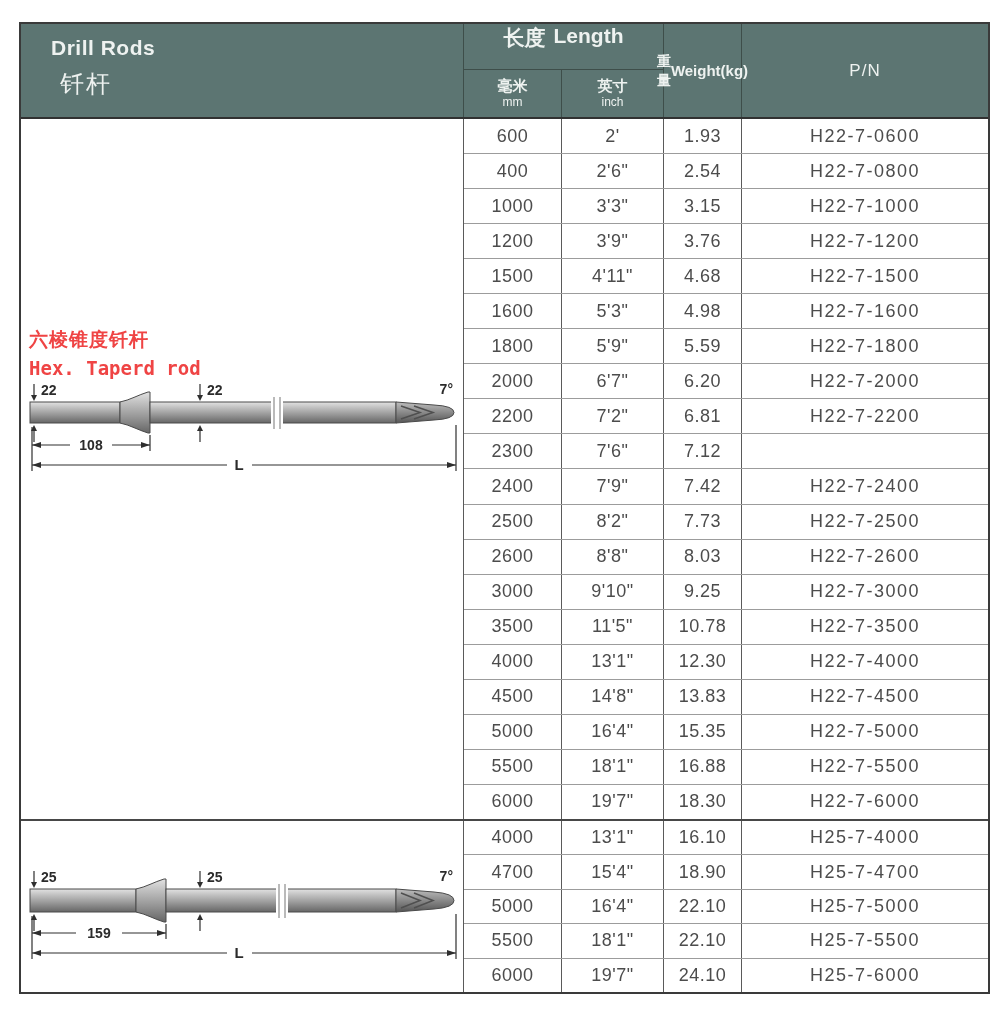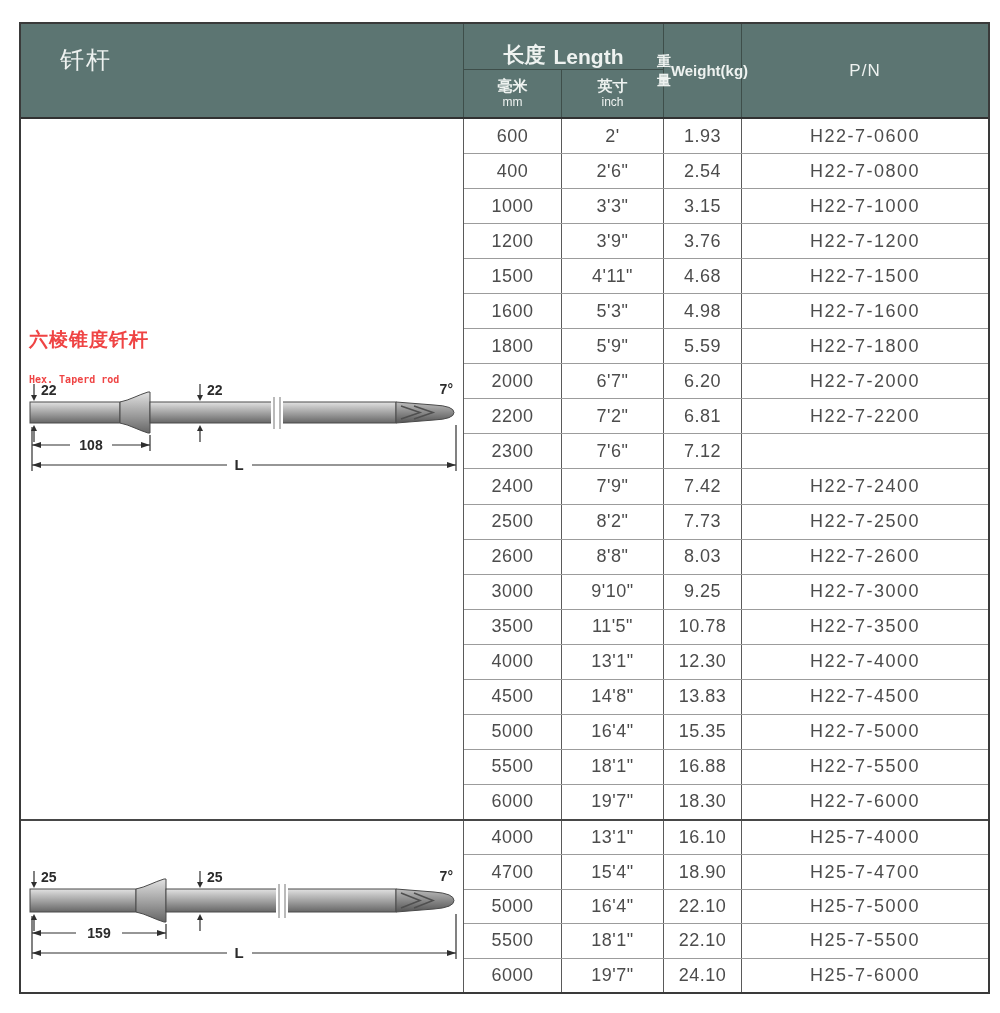--- a/index.html
+++ b/index.html
@@ -24,21 +24,21 @@
   }
   .th-left {
     width:443px; flex:0 0 443px;
     border-right:1px solid #3e4e4a;
     padding:12px 0 0 30px;
   }
   .th-left .en { font-size:21px; font-weight:600; letter-spacing:0.5px; }
   .th-left .zh { font-size:24px; margin:8px 0 0 9px; letter-spacing:2px; }
   .th-length { width:200px; flex:0 0 200px; display:flex; flex-direction:column; border-right:1px solid #3e4e4a; }
   .th-length-top {
-    height:46px; flex:0 0 46px; display:flex; align-items:flex-end; justify-content:center;
+    height:46px; flex:0 0 46px; display:flex; align-items:flex-start; justify-content:center;
     gap:8px; border-bottom:1px solid #3e4e4a; font-size:21px; font-weight:600;
   }
   .th-length-bottom { flex:1; display:flex; }
   .th-sub { display:flex; flex-direction:column; align-items:center; justify-content:center; line-height:1.25; }
   .th-sub .zh { font-size:15px; font-weight:700; }
   .th-sub .en { font-size:12px; }
   .th-mm { width:98px; flex:0 0 98px; border-right:1px solid #3e4e4a; }
   .th-inch { flex:1; }
   .th-weight {
     width:78px; flex:0 0 78px; border-right:1px solid #3e4e4a;
@@ -50,21 +50,21 @@
   
   .section { display:flex; }
   .section-h22 { flex:0 0 700px; height:700px; }
   .section-h25 { flex:1; border-top:2px solid #474747; }
   .left-cell {
     width:443px; flex:0 0 443px; position:relative;
     border-right:1px solid #5a5a5a; background:#fff;
   }
   .product-label { position:absolute; left:8px; top:208px; color:#ef4444; }
   .product-label .zh { font-size:19px; font-weight:700; letter-spacing:1px; }
-  .product-label .en { font-family:"DejaVu Sans Mono", monospace; font-size:10px; font-weight:700; margin-top:21px; }
+  .product-label .en { font-family:"DejaVu Sans Mono", monospace; font-size:19px; font-weight:700; margin-top:4px; }
   .diagram { position:absolute; left:3px; width:436px; height:95px; }
   .diagram-1 { top:262px; }
   .diagram-2 { top:48px; }
   .rows { flex:1; display:flex; flex-direction:column; }
   .row { flex:1; display:flex; border-bottom:1px solid #9c9c9c; }
   .row:last-child { border-bottom:none; }
   .cell {
     display:flex; align-items:center; justify-content:center;
     font-size:18px; color:#4c4c4c; letter-spacing:0.5px;
   }
@@ -76,20 +76,21 @@
   .dim-text { font-family:"Liberation Sans", sans-serif; font-size:14px; font-weight:700; fill:#2b2b2b; }
   .dim-text-l { font-size:15px; }
 </style>
 </head>
 <body>
 
 <div class="spec-table">
 
   <div class="thead">
     <div class="th-left">
+      <div class="en">Drill Rods</div>
       <div class="zh">钎杆</div>
     </div>
     <div class="th-length">
       <div class="th-length-top">
         <span>长度</span>
         <span>Length</span>
       </div>
       <div class="th-length-bottom">
         <div class="th-sub th-mm">
           <span class="zh">毫米</span>

